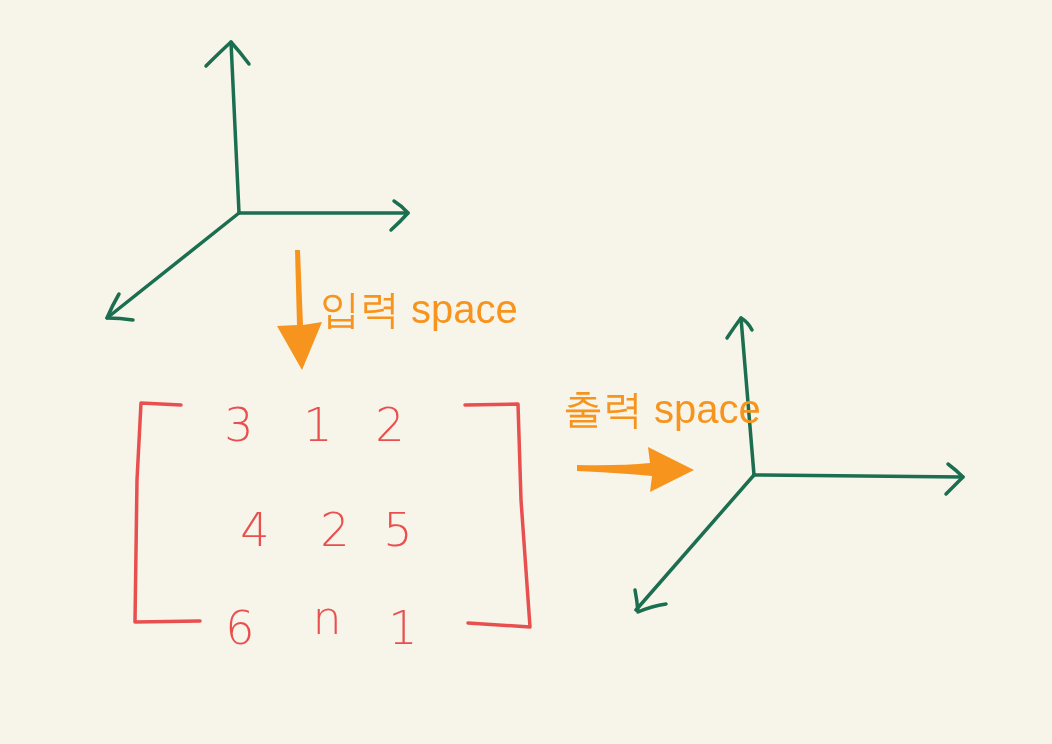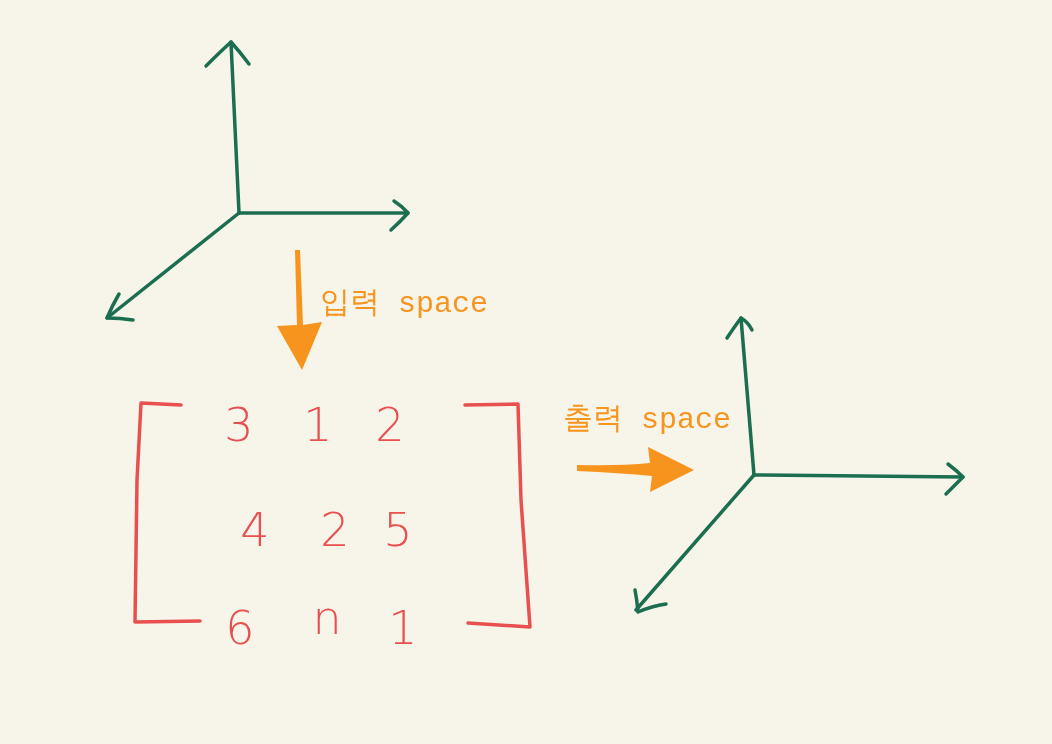--- a/index.html
+++ b/index.html
@@ -1,18 +1,18 @@
 <!DOCTYPE html>
 <html><head>
 <meta charset="utf-8">
 <style>
   html, body { margin:0; padding:0; }
   body { width:1052px; height:744px; background:#f7f4ea; overflow:hidden; position:relative; font-family:"DejaVu Sans", sans-serif; }
   svg.canvas { position:absolute; left:0; top:0; }
-  .label { position:absolute; color:#f7941d; font-size:30px; font-family:Liberation Mono, monospace; white-space:nowrap; }
+  .label { position:absolute; color:#f7941d; font-size:40px; font-family:Liberation Sans, sans-serif; white-space:nowrap; }
   .cell { position:absolute; color:#e8504f; font-size:46px; font-family:"DejaVu Sans", sans-serif; font-weight:300; transform:translate(-50%,-50%); }
 </style>
 </head>
 <body>
 
 <svg class="canvas" width="1052" height="744" viewBox="0 0 1052 744">
 
   <g stroke="#1b6e50" stroke-width="3.5" fill="none" stroke-linecap="round" stroke-linejoin="round">
     <line x1="239" y1="213" x2="231" y2="42"></line>
     <path d="M206 66 Q220 52 231 42 Q240 52 249 64"></path>
@@ -39,21 +39,21 @@
     <line x1="754" y1="475" x2="741" y2="318"></line>
     <path d="M727 338 Q735 326 741 318 Q748 322 752 330"></path>
     <line x1="754" y1="475" x2="963" y2="477"></line>
     <path d="M948 464 Q956 470 963 477 Q955 485 946 494"></path>
     <line x1="754" y1="475" x2="636" y2="610"></line>
     <path d="M635 590 Q637 600 638 612 Q652 606 666 604"></path>
   </g>
 </svg>
 
 <div class="label" style="left:320px; top:282px;">입력 space</div>
-<div class="label" style="left:563px; top:398px;">출력 space</div>
+<div class="label" style="left:563px; top:382px;">출력 space</div>
 
 <div>
   <span class="cell" style="left:239px; top:425px;">3</span>
   <span class="cell" style="left:318px; top:425px;">1</span>
   <span class="cell" style="left:390px; top:425px;">2</span>
   <span class="cell" style="left:255px; top:530px;">4</span>
   <span class="cell" style="left:335px; top:530px;">2</span>
   <span class="cell" style="left:398px; top:530px;">5</span>
   <span class="cell" style="left:240px; top:628px;">6</span>
   <span class="cell" style="left:327px; top:618px;">n</span>

